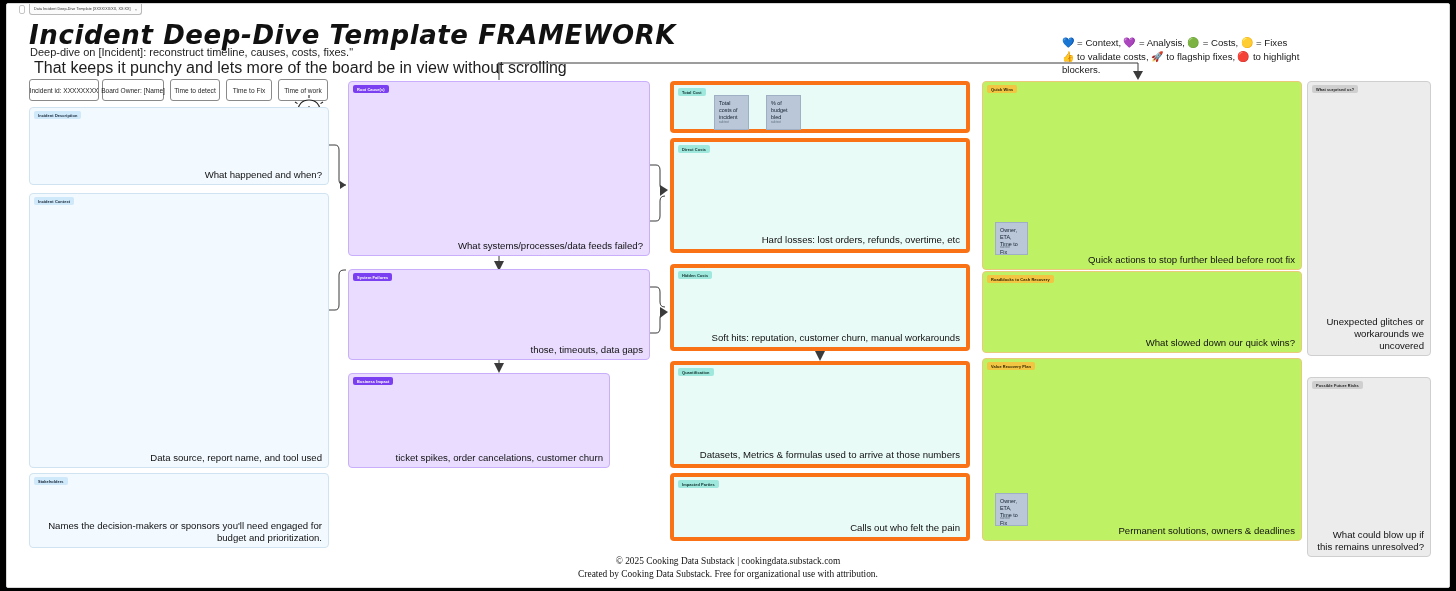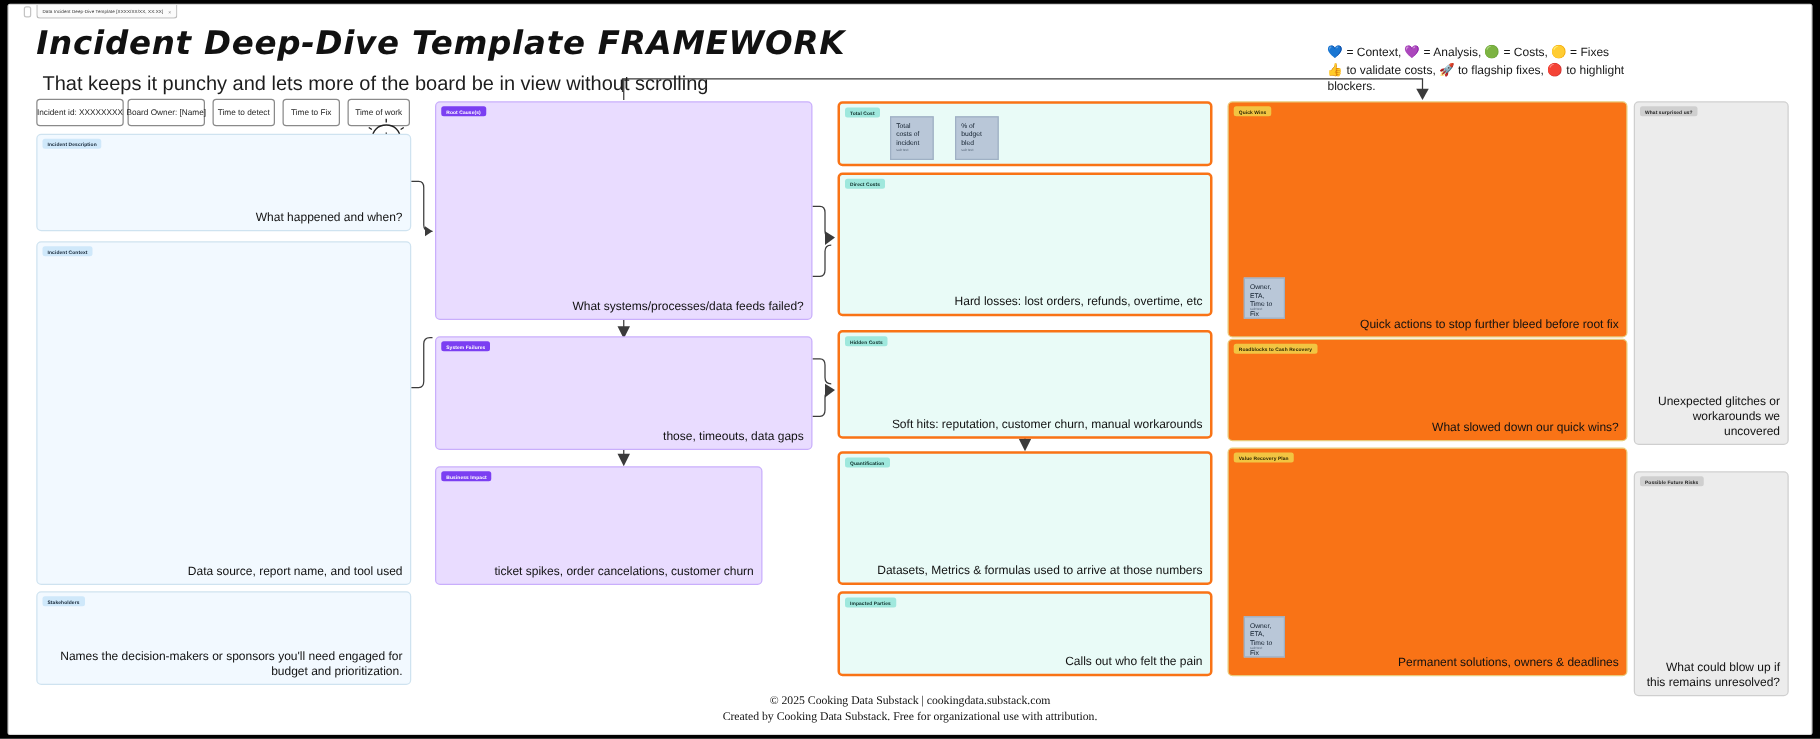--- a/index.html
+++ b/index.html
@@ -48,23 +48,23 @@
          border-radius:2px; display:flex; align-items:center;
          font-size:3.9px; font-weight:700; letter-spacing:.1px; white-space:nowrap; }
   .hint { position:absolute; right:6px; bottom:3px; left:8px; text-align:right;
           font-size:9.6px; color:#111; line-height:12px; }
 
   
   .c-blue  { background:#f2f9ff; border:1px solid #cfe3f0; }
   .c-blue  > .tag { background:#cfe8fa; color:#123; }
   .c-purple{ background:#e9dcff; border:1px solid #c9aefc; }
   .c-purple> .tag { background:#7b3ff2; color:#fff; }
-  .c-cyan  { background:#e9fbf7; border:2px solid #f97316; }
+  .c-cyan  { background:#e9fbf7; border:4px solid #f97316; }
   .c-cyan  > .tag { background:#9fe8dd; color:#0c2b27; }
-  .c-yellow{ background:#f97316; border:1px solid #e9ca7a; }
+  .c-yellow{ background:#bef264; border:1px solid #e9ca7a; }
   .c-yellow> .tag { background:#f2c542; color:#2a2200; }
   .c-grey  { background:#ececec; border:1px solid #cfcfcf; }
   .c-grey  > .tag { background:#cfcfcf; color:#1b1b1b; }
 
   
   .sticky { position:absolute; background:#b9c7d8; border:1px solid #9fb0c4;
             font-size:5.4px; color:#13202e; line-height:7.2px; padding:4px 4px; }
   .sticky .meta { position:absolute; left:4px; bottom:3px; font-size:2.8px; color:#5b6a7b; }
 
   
@@ -113,20 +113,21 @@
       <polygon points="661,175 653,170 653,181" fill="#3b3b3b"></polygon>
       <path class="conn" d="M643 272 h6 q4 0 4 5 v10 q0 5 5 5"></path>
       <path class="conn" d="M643 318 h6 q4 0 4 -5 v-10 q0 -5 5 -5"></path>
       <polygon points="661,297 653,292 653,303" fill="#3b3b3b"></polygon>
 
       <path class="conn" d="M813 330 v8"></path>
       <polygon points="813,346 808,336 818,336" fill="#3b3b3b"></polygon>
     </svg>
 
     <div class="title">Incident Deep-Dive Template FRAMEWORK</div>
+    <div class="subtitle1">Deep-dive on [Incident]: reconstruct timeline, causes, costs, fixes."</div>
     <div class="subtitle2">That keeps it punchy and lets more of the board be in view without scrolling</div>
 
     <div class="legend">
       <div>
         <span class="ico">💙</span><span> = Context, </span><span class="ico">💜</span><span> = Analysis, </span><span class="ico">🟢</span><span> = Costs, </span><span class="ico">🟡</span><span> = Fixes</span>
       </div>
       <div>
         <span class="ico">👍</span><span> to validate costs, </span><span class="ico">🚀</span><span> to flagship fixes, </span><span class="ico">🔴</span><span> to highlight</span>
       </div>
       <div>blockers.</div>

